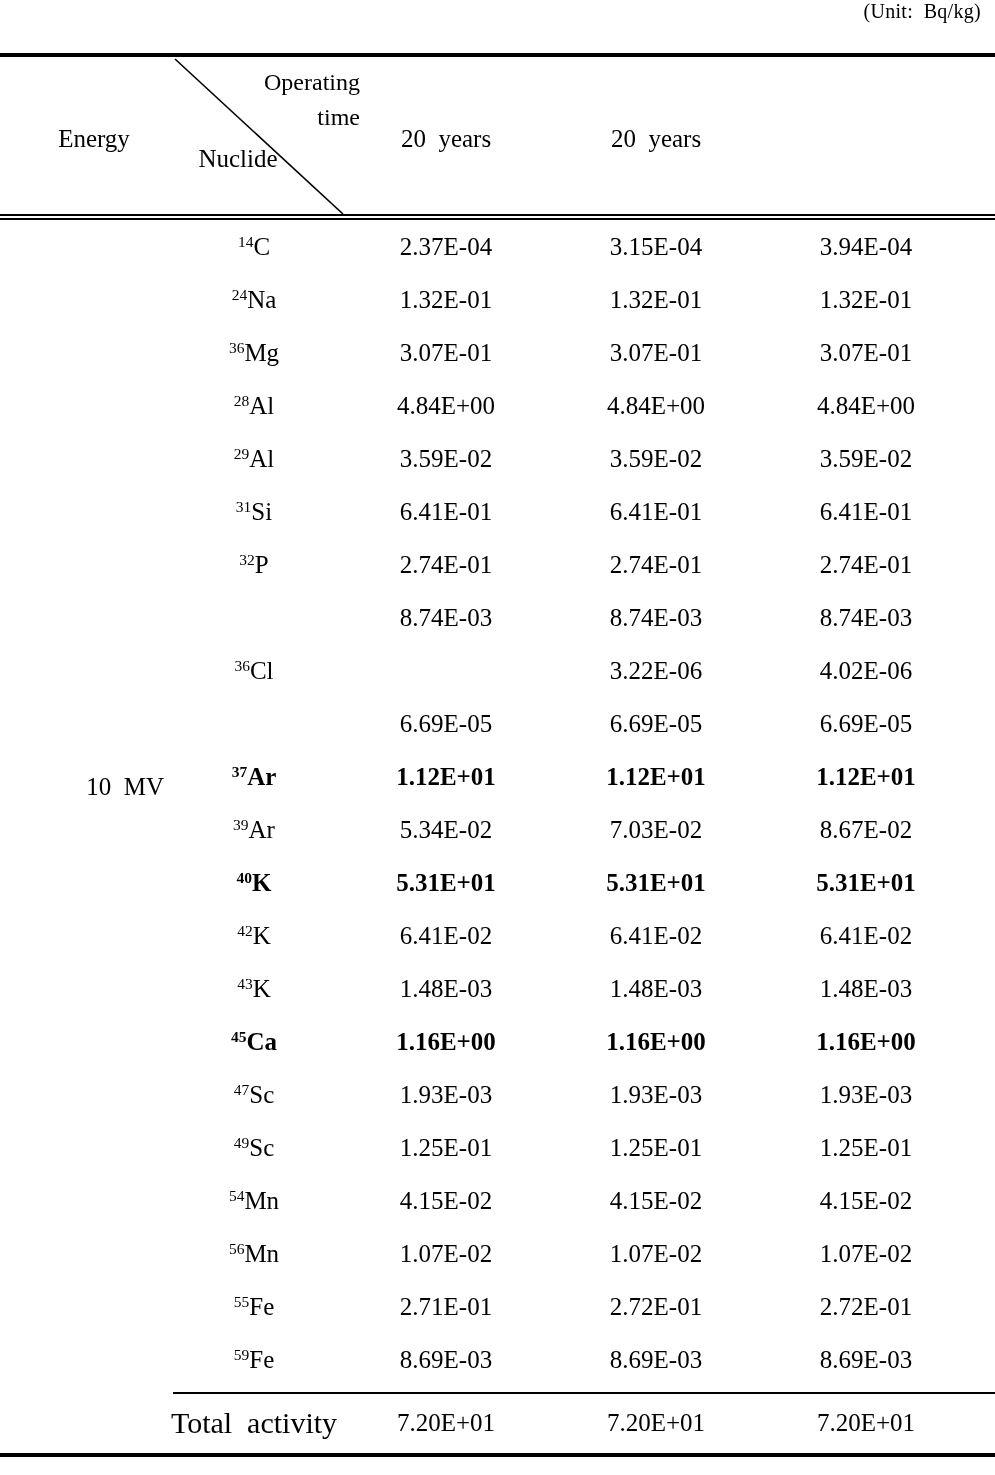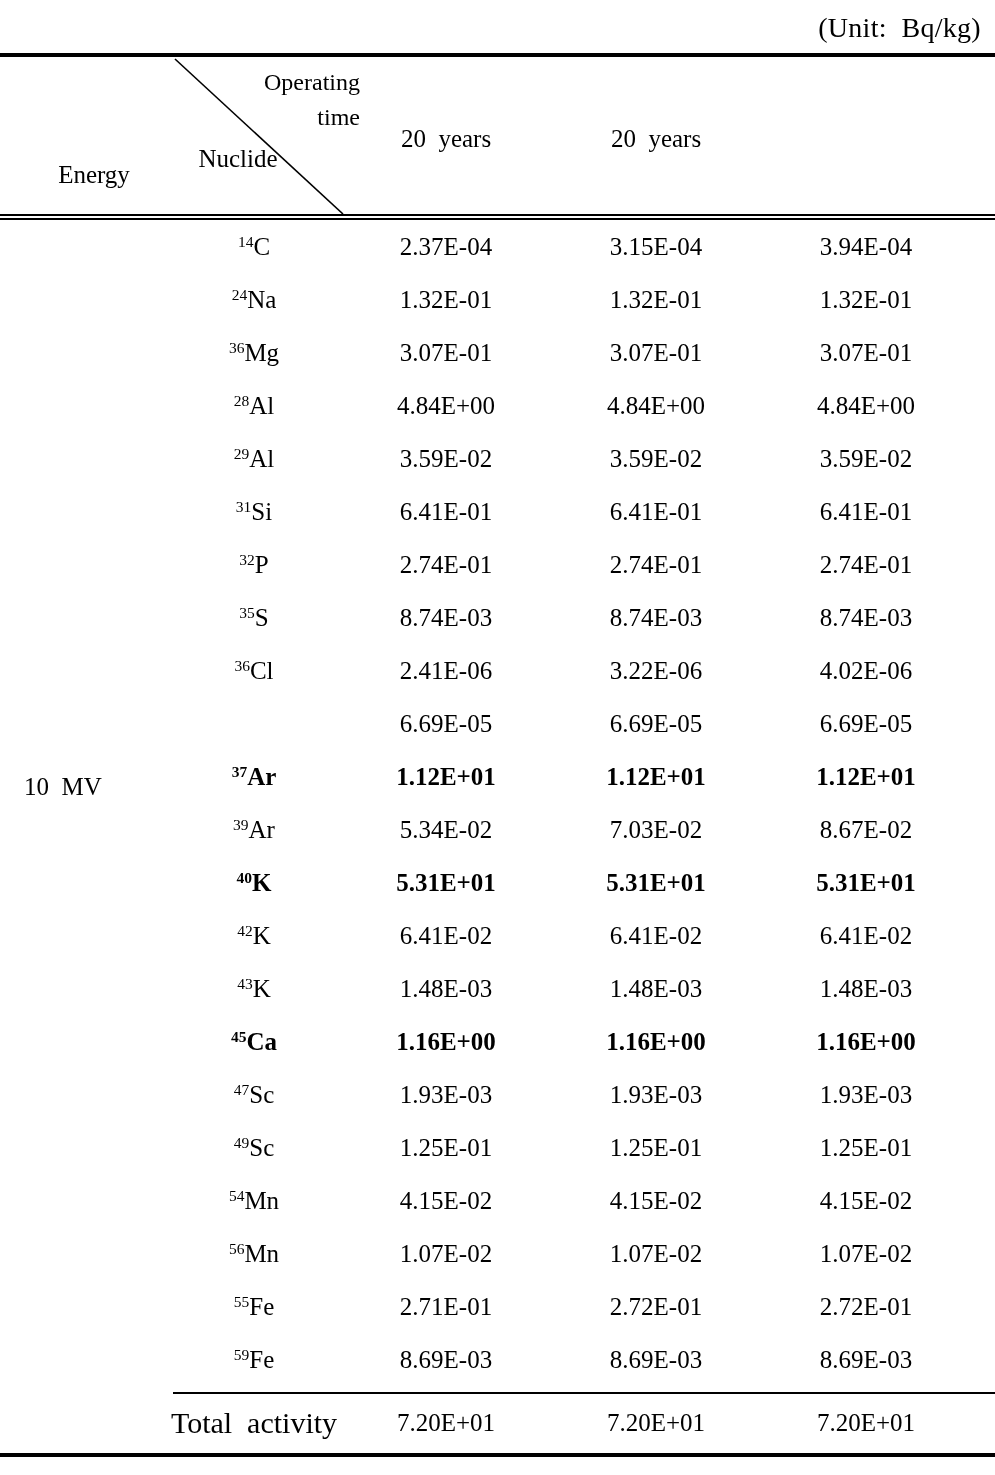--- a/index.html
+++ b/index.html
@@ -12,23 +12,23 @@
     height: 1475px;
     font-family: "Liberation Serif", "DejaVu Serif", serif;
     color: #000000;
     position: relative;
     overflow: hidden;
   }
 
   
   .unit-caption {
     position: absolute;
-    top: 12px;
+    top: 0;
     right: 14px;
-    font-size: 28px;
+    font-size: 20px;
     letter-spacing: 0.3px;
     white-space: pre;
     font-family: Liberation Serif, serif;
   }
 
   
   .table-wrap {
     position: absolute;
     left: 0;
     top: 53px;
@@ -73,21 +73,20 @@
     left: 0; top: 0;
     width: 995px; height: 157px;
   }
   .hdr-energy {
     position: absolute;
     left: 24px;
     top: 68px;
     width: 140px;
     text-align: center;
     font-size: 25px;
-    margin-top: 36px;
   }
   .hdr-operating {
     position: absolute;
     left: 200px;
     top: 8px;
     width: 160px;
     text-align: right;
     font-size: 24px;
     line-height: 1.45;
   }
@@ -110,21 +109,21 @@
   .hdr-y1 { left: 340px; }
   .hdr-y2 { left: 550px; }
   .hdr-y3 { left: 760px; }
 
   
   .energy-span {
     position: absolute;
     left: 24px;
     top: 720px;
     width: 140px;
-    text-align: left;
+    text-align: right;
     font-size: 25px;
     white-space: pre;
   }
 
   
   .rows {
     position: absolute;
     left: 0;
     top: 167px;
     width: 922px;
@@ -240,28 +239,26 @@
         <div class="cell c-v2">6.41E-01</div>
         <div class="cell c-v3">6.41E-01</div>
       </div>
       <div class="row">
         <div class="cell c-nuclide"><sup>32</sup><span>P</span></div>
         <div class="cell c-v1">2.74E-01</div>
         <div class="cell c-v2">2.74E-01</div>
         <div class="cell c-v3">2.74E-01</div>
       </div>
       <div class="row">
-        <div class="cell c-nuclide"><sup>35</sup><span>S</span></div>
         <div class="cell c-v1">8.74E-03</div>
         <div class="cell c-v2">8.74E-03</div>
         <div class="cell c-v3">8.74E-03</div>
       </div>
       <div class="row">
         <div class="cell c-nuclide"><sup>36</sup><span>Cl</span></div>
-        <div class="cell c-v1">2.41E-06</div>
         <div class="cell c-v2">3.22E-06</div>
         <div class="cell c-v3">4.02E-06</div>
       </div>
       <div class="row">
         <div class="cell c-v1">6.69E-05</div>
         <div class="cell c-v2">6.69E-05</div>
         <div class="cell c-v3">6.69E-05</div>
       </div>
       <div class="row bold">
         <div class="cell c-nuclide"><sup>37</sup><span>Ar</span></div>

